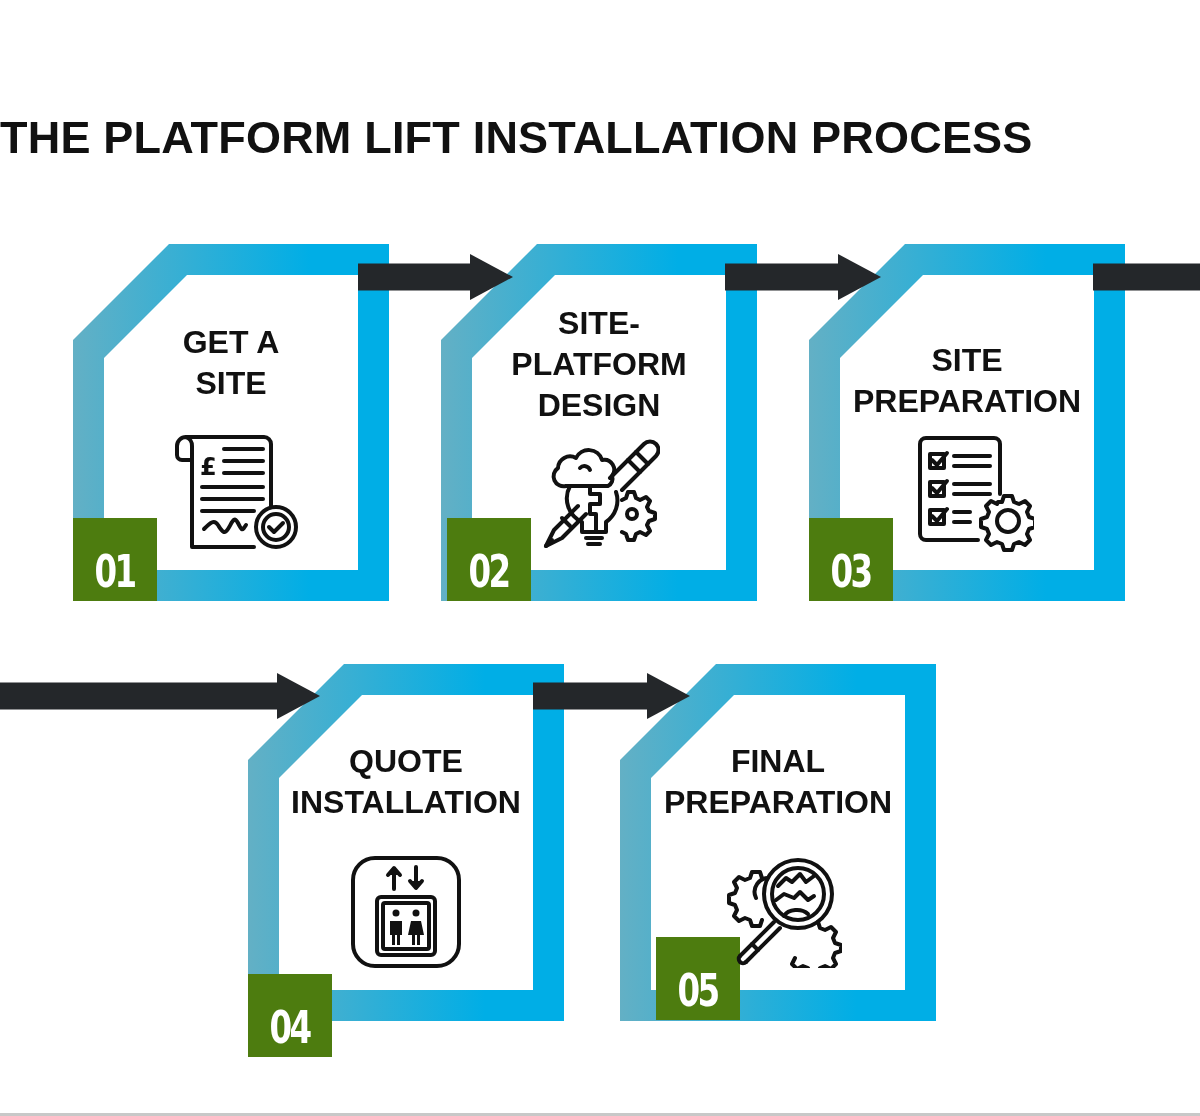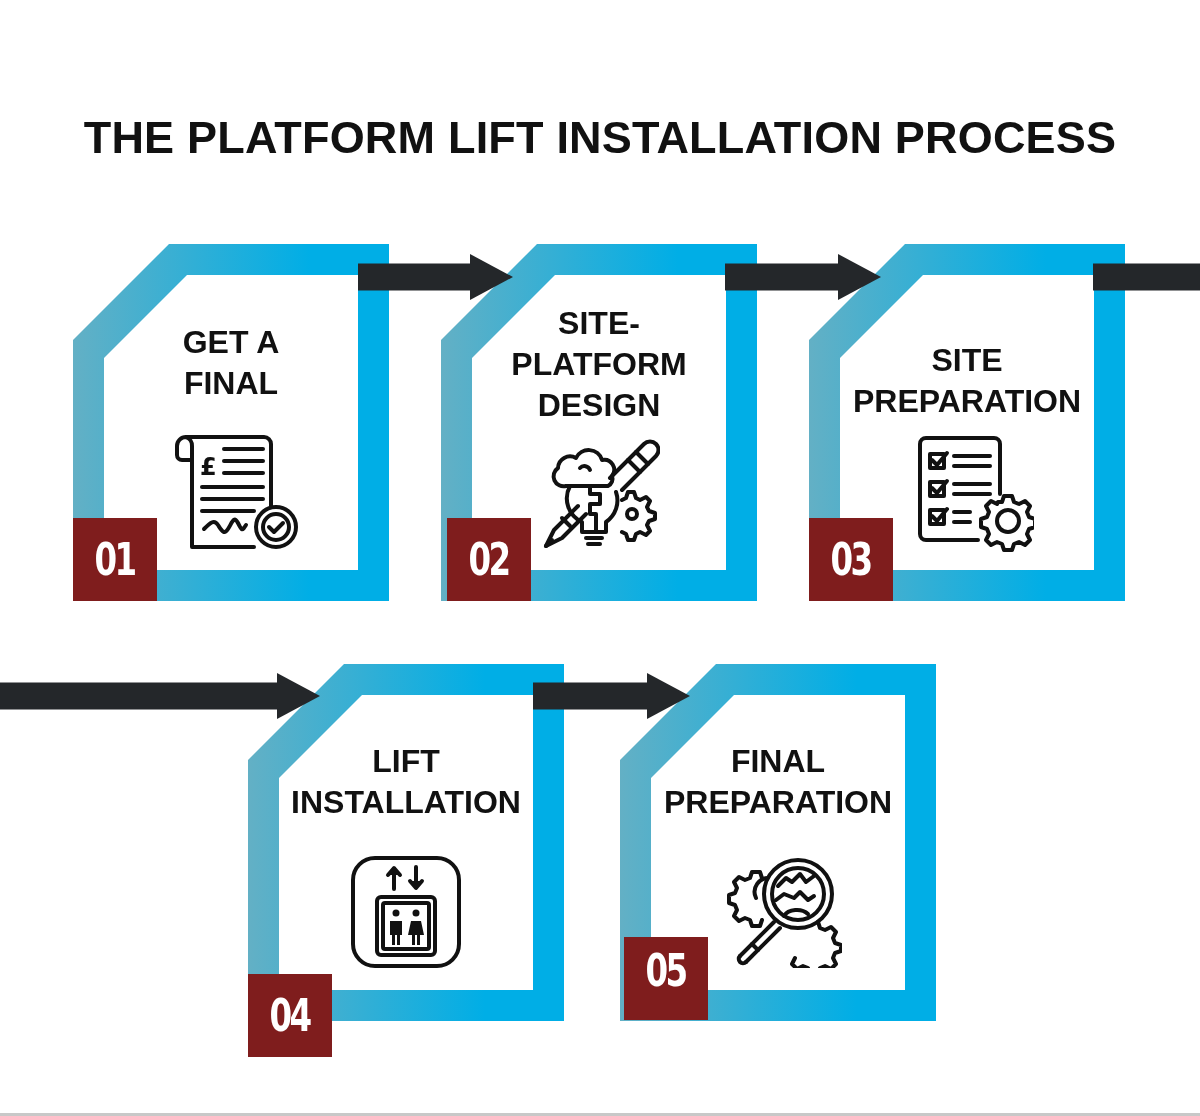--- a/index.html
+++ b/index.html
@@ -3,34 +3,34 @@
 <meta charset="utf-8">
 <style>
   html, body { margin: 0; padding: 0; }
   body {
     width: 1200px; height: 1116px; position: relative; overflow: hidden;
     background: #ffffff;
     font-family: "Liberation Sans", "DejaVu Sans", sans-serif;
   }
   #page-title {
     position: absolute; left: 0; top: 112px; width: 1200px;
-    text-align: center; font-weight: 700; font-size: 45px; color: #111111;
+    text-align: left; font-weight: 700; font-size: 45px; color: #111111;
     letter-spacing: 0.2px; margin: 0;
   }
   svg#diagram { position: absolute; left: 0; top: 0; }
   .step-label {
     position: absolute; text-align: center; font-weight: 700;
     font-size: 32px; line-height: 41px; color: #111111;
     white-space: pre-line;
   }
   .step-number {
-    position: absolute; width: 84px; height: 83px; background: #7f1d1d;
+    position: absolute; width: 84px; height: 83px; background: #4d7c0f;
     color: #ffffff; font-family: "DejaVu Sans Condensed", "DejaVu Sans", sans-serif;
     font-weight: 700; font-size: 44px; display: flex; align-items: flex-end;
-    justify-content: center; padding-bottom: 16px; box-sizing: border-box;
+    justify-content: center; padding-bottom: 4px; box-sizing: border-box;
     letter-spacing: -3px; transform-origin: center;
   }
   .step-number span { display: inline-block; transform: scaleX(0.82); }
   .icon { position: absolute; }
   .bottom-rule {
     position: absolute; left: 0; top: 1113px; width: 1200px; height: 3px;
     background: #c8c8c8;
   }
 </style>
 </head>
@@ -70,21 +70,21 @@
         <polygon points="277,673 320,696 277,719" fill="#24272a"></polygon>
       </g>
       <g>
         <rect x="533" y="682.5" width="115" height="27" fill="#24272a"></rect>
         <polygon points="647,673 690,696 647,719" fill="#24272a"></polygon>
       </g>
     </g>
 </svg>
 
 <div class="step-label" style="left:104px; top:322px; width:254px;">GET A
-FINAL</div>
+SITE</div>
 <div class="step-number" style="left:73px; top:518px;">
     <span>01</span>
   </div>
 <svg class="icon" style="left:172px; top:433px;" width="128" height="120" viewBox="0 0 128 120" fill="none" stroke="#111" stroke-width="4" stroke-linecap="round" stroke-linejoin="round">
   <path d="M14 4 H92 a7 7 0 0 1 7 7 V82"></path>
   <path d="M14 4 a9 9 0 0 0 -9 9 V22 a5 5 0 0 0 5 5 H20 V13 a9 9 0 0 0 -6 -9"></path>
   <path d="M20 22 V114 H82"></path>
   <text x="28" y="42" font-family="DejaVu Sans, sans-serif" font-weight="700" font-size="24" fill="#111" stroke="none">£</text>
   <line x1="52" y1="16" x2="91" y2="16"></line>
   <line x1="52" y1="28" x2="91" y2="28"></line>
@@ -137,42 +137,42 @@
   <line x1="36" y1="20" x2="72" y2="20"></line>
   <line x1="36" y1="30" x2="72" y2="30"></line>
   <line x1="36" y1="48" x2="72" y2="48"></line>
   <line x1="36" y1="58" x2="72" y2="58"></line>
   <line x1="36" y1="76" x2="52" y2="76"></line>
   <line x1="36" y1="86" x2="52" y2="86"></line>
   <path d="M80 66 l4 0 l2 -6 h8 l2 6 l5 2 l6 -3 l5 5 l-3 6 l2 5 l6 2 v8 l-6 2 l-2 5 l3 6 l-5 5 l-6 -3 l-5 2 l-2 6 h-8 l-2 -6 l-5 -2 l-6 3 l-5 -5 l3 -6 l-2 -5 l-6 -2 v-8 l6 -2 l2 -5 l-3 -6 l5 -5 l6 3 z"></path>
   <circle cx="90" cy="85" r="11"></circle>
 </svg>
 
-<div class="step-label" style="left:279px; top:741px; width:254px;">LIFT
+<div class="step-label" style="left:279px; top:741px; width:254px;">QUOTE
 INSTALLATION</div>
 <div class="step-number" style="left:248px; top:974px;">
     <span>04</span>
   </div>
 <svg class="icon" style="left:350px; top:855px;" width="112" height="114" viewBox="0 0 112 114" fill="none" stroke="#111" stroke-width="4" stroke-linecap="round" stroke-linejoin="round">
   <rect x="3" y="3" width="106" height="108" rx="22"></rect>
   <line x1="44" y1="14" x2="44" y2="34"></line>
   <path d="M38 20 l6 -7 l6 7" fill="#111"></path>
   <line x1="66" y1="12" x2="66" y2="32"></line>
   <path d="M60 26 l6 7 l6 -7" fill="#111"></path>
   <rect x="27" y="42" width="58" height="58" rx="4"></rect>
   <rect x="33" y="48" width="46" height="46" rx="2"></rect>
   <circle cx="46" cy="58" r="3.5" fill="#111" stroke="none"></circle>
   <path d="M40 66 h12 v14 h-2 v10 h-3 v-10 h-2 v10 h-3 v-10 h-2 z" fill="#111" stroke="none"></path>
   <circle cx="66" cy="58" r="3.5" fill="#111" stroke="none"></circle>
   <path d="M61 66 h10 l3 14 h-4 v10 h-3 v-10 h-2 v10 h-3 v-10 h-4 z" fill="#111" stroke="none"></path>
 </svg>
 
 <div class="step-label" style="left:651px; top:741px; width:254px;">FINAL
 PREPARATION</div>
-<div class="step-number" style="left:624px; top:937px;align-items:center;">
+<div class="step-number" style="left:656px; top:937px;">
     <span>05</span>
   </div>
 <svg class="icon" style="left:722px; top:852px;" width="120" height="116" viewBox="0 0 120 116" fill="none" stroke="#111" stroke-width="4" stroke-linecap="round" stroke-linejoin="round">
   <path d="M40 26 l-2 -6 h-8 l-2 6 l-5 2 l-6 -3 l-5 5 l3 6 l-2 5 l-6 2 v8 l6 2 l2 5 l-3 6 l5 5 l6 -3 l5 2 l2 6 h8 l2 -6"></path>
   <path d="M48 26 a14 14 0 0 0 -14 20"></path>
   <circle cx="76" cy="42" r="34" fill="#fff"></circle>
   <circle cx="76" cy="42" r="26"></circle>
   <path d="M56 34 l8 -8 l6 4 l8 -8 l6 8 l8 -6"></path>
   <path d="M54 48 l8 -6 l10 4 l6 -6 l8 8 l6 -4"></path>
   <path d="M62 64 a14 10 0 0 1 24 -2"></path>

